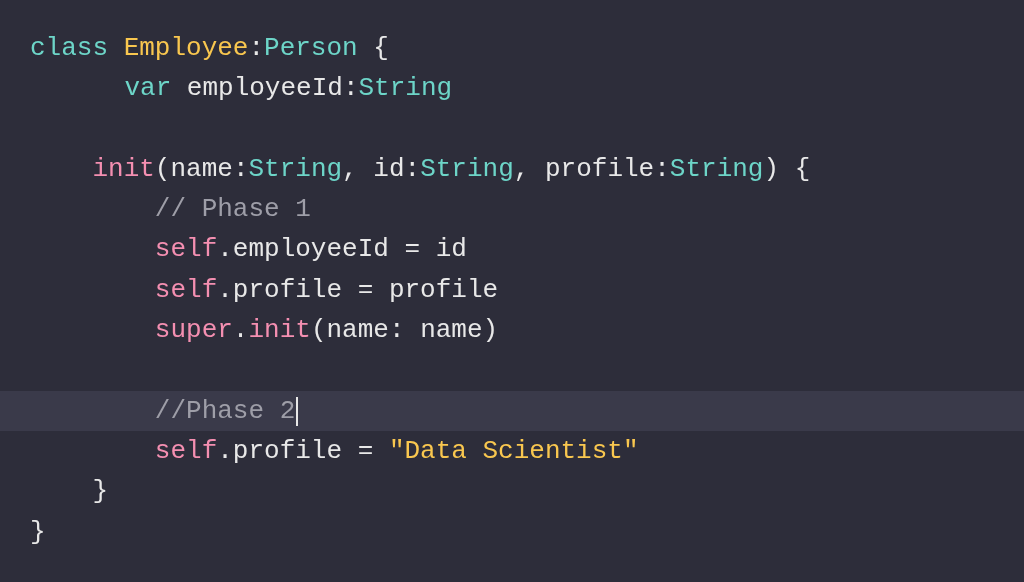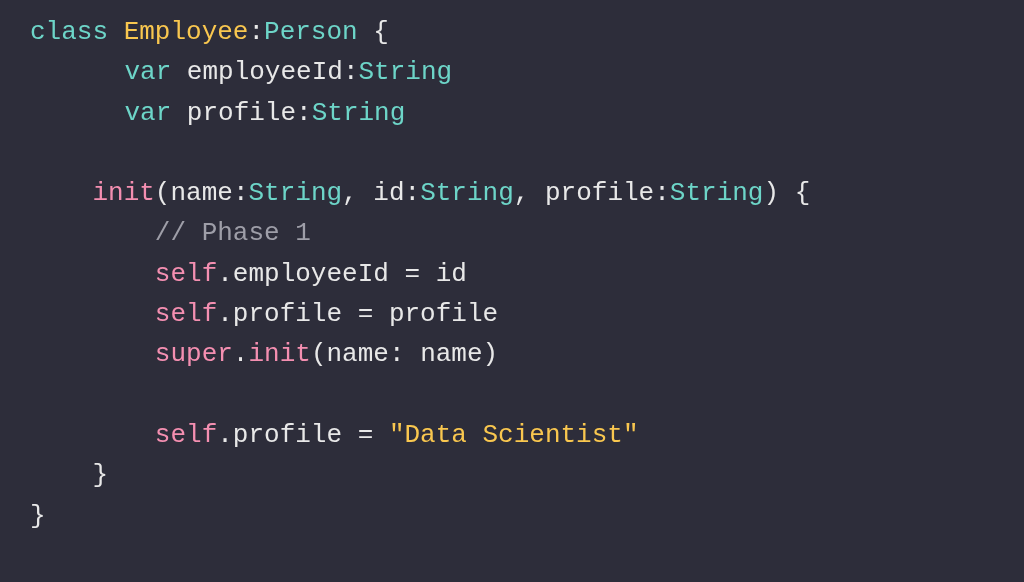--- a/index.html
+++ b/index.html
@@ -14,21 +14,21 @@
       background-color: #2d2d3a;
       font-family: 'Courier New', Courier, monospace;
       font-size: 26px;
       line-height: 1.55;
       overflow: hidden;
     }
 
     .code-container {
       width: 100%;
       height: 100%;
-      padding: 12px 30px;
+      padding: 28px 30px;
       background-color: #2d2d3a;
     }
 
     .code-line {
       display: block;
       white-space: pre;
     }
 
     .highlighted-line {
       background-color: #3a3a4a;
@@ -65,36 +65,36 @@
   </style>
 </head>
 <body>
 
 <div class="code-container">
 
   <span class="code-line"><span class="kw-class">class</span><span class="punct"> </span><span class="class-name">Employee</span><span class="punct">:</span><span class="base-name">Person</span><span class="punct"> {</span></span>
 
   <span class="code-line"><span class="punct">    </span><span class="kw-var">var</span><span class="punct"> </span><span class="ident">employeeId</span><span class="punct">:</span><span class="type">String</span></span>
 
-  <span class="code-line"><span class="punct">    </span><span class="kw-var">var</span><span class="punct"> </span><span class="ident">profile</span><span class="punct">:</span><span class="type">String</span></span>
 
   <span class="code-line"> </span>
 
   <span class="code-line"><span class="punct">    </span><span class="kw-init">init</span><span class="punct">(</span><span class="ident">name</span><span class="punct">:</span><span class="type">String</span><span class="punct">, </span><span class="ident">id</span><span class="punct">:</span><span class="type">String</span><span class="punct">, </span><span class="ident">profile</span><span class="punct">:</span><span class="type">String</span><span class="punct">) {</span></span>
 
   <span class="code-line"><span class="comment">        // Phase 1</span></span>
 
   <span class="code-line"><span class="punct">        </span><span class="kw-self">self</span><span class="punct">.</span><span class="ident">employeeId</span><span class="op"> = </span><span class="ident">id</span></span>
 
   <span class="code-line"><span class="punct">        </span><span class="kw-self">self</span><span class="punct">.</span><span class="ident">profile</span><span class="op"> = </span><span class="ident">profile</span></span>
 
   <span class="code-line"><span class="punct">        </span><span class="kw-super">super</span><span class="punct">.</span><span class="kw-init">init</span><span class="punct">(</span><span class="ident">name</span><span class="punct">: </span><span class="ident">name</span><span class="punct">)</span></span>
 
   <span class="code-line"> </span>
 
+  <span class="highlighted-line"><span class="comment">        //Phase 2</span><span class="cursor"></span></span>
 
   <span class="code-line"><span class="punct">        </span><span class="kw-self">self</span><span class="punct">.</span><span class="ident">profile</span><span class="op"> = </span><span class="string">"Data Scientist"</span></span>
 
   <span class="code-line"><span class="punct">    }</span></span>
 
   <span class="code-line"><span class="punct">}</span></span>
 
 </div>
 
 </body></html>

